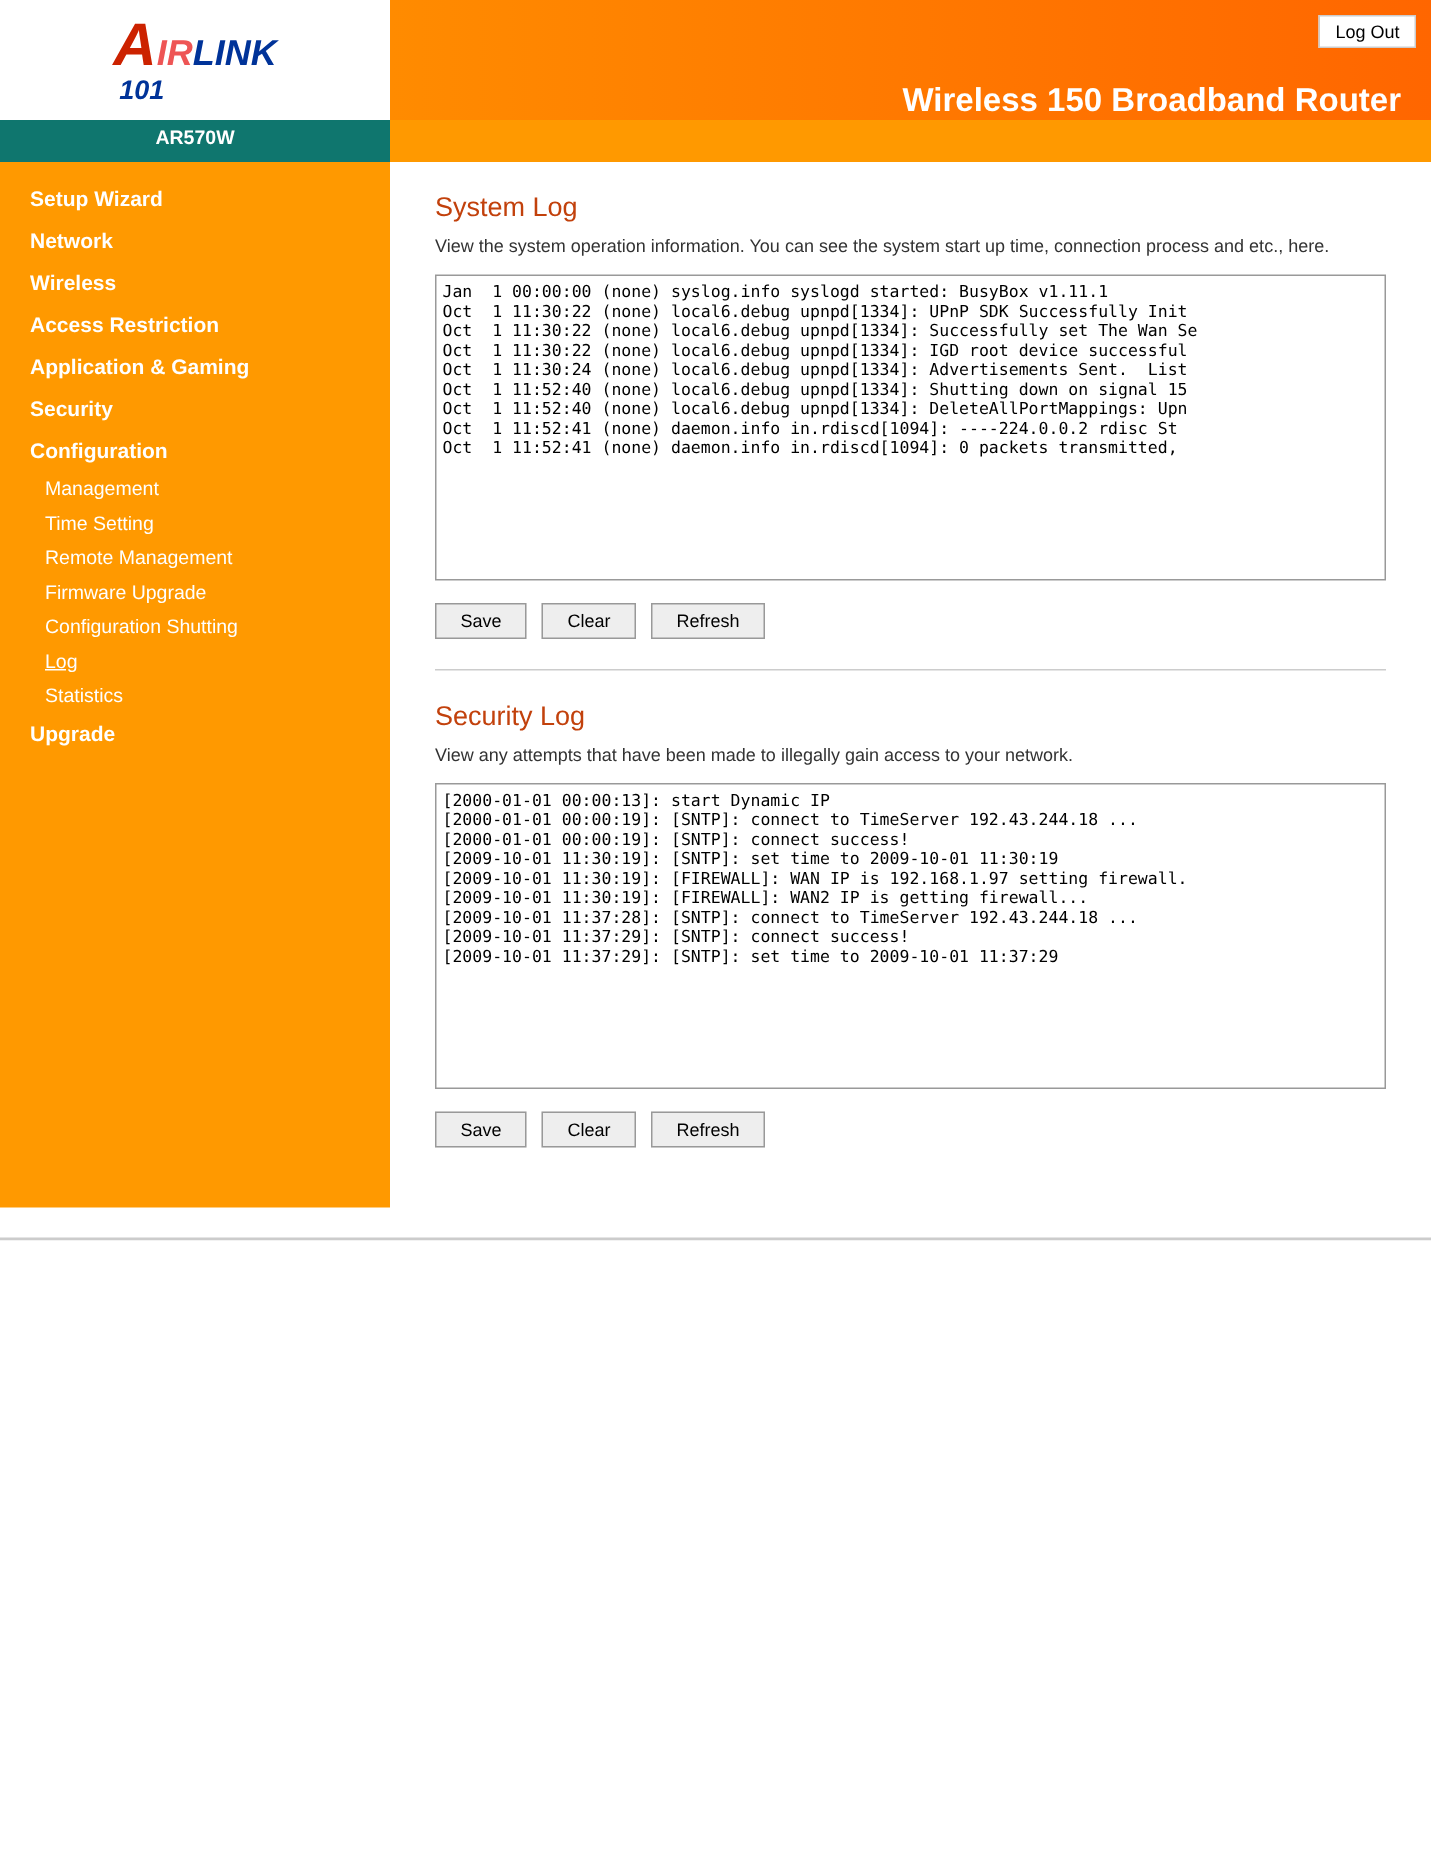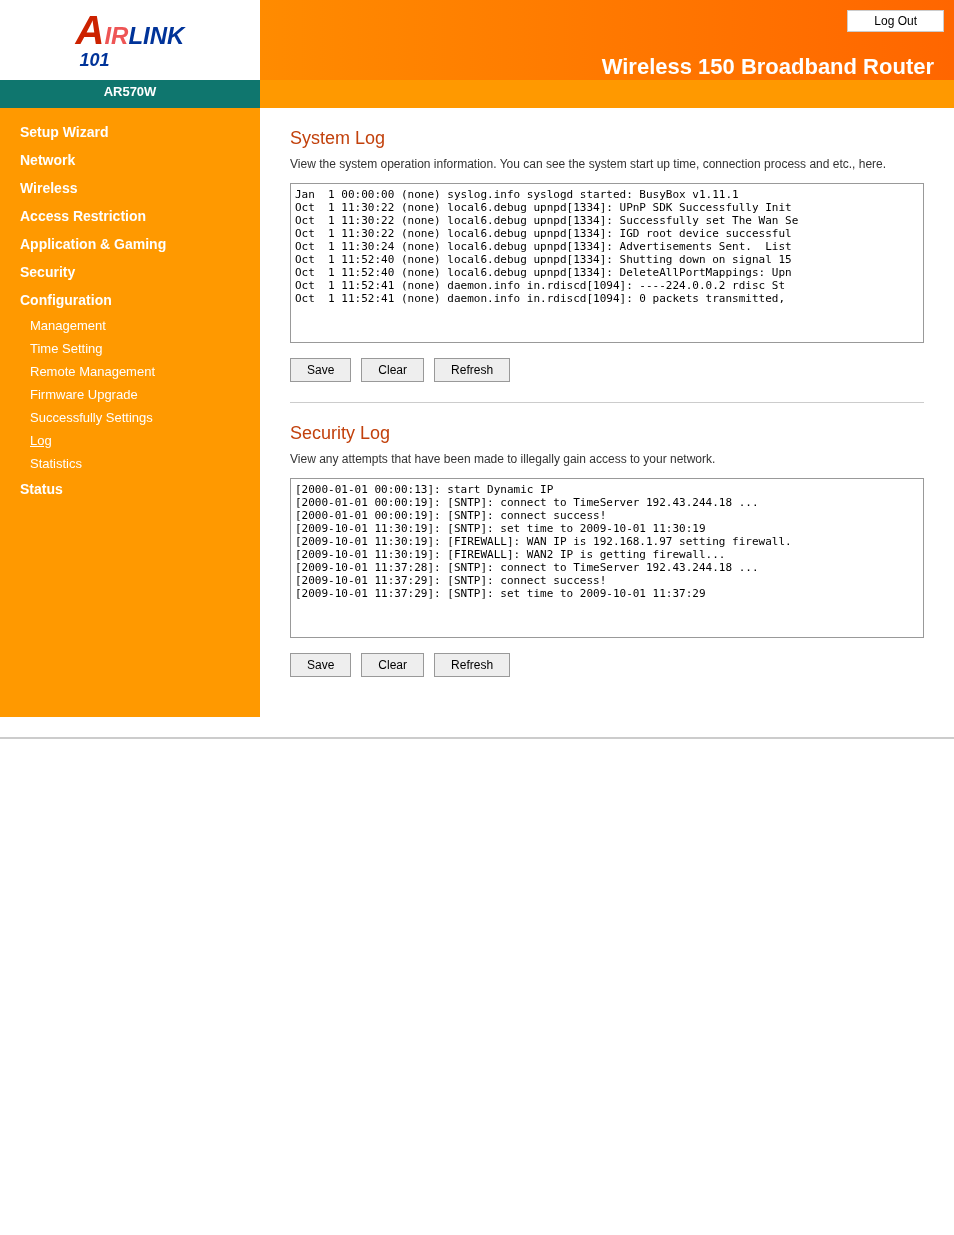--- a/index.html
+++ b/index.html
@@ -30,21 +30,21 @@
       flex: 1;
       text-align: right;
       padding-right: 20px;
     }
     .logout-btn {
       position: absolute;
       top: 10px;
       right: 10px;
       background: #fff;
       border: 1px solid #ccc;
-      padding: 3px 26px;
+      padding: 3px 10px;
       font-size: 12px;
       cursor: pointer;
     }
 
     
     .model-bar {
       background: #0f766e;
       width: 260px;
       text-align: center;
       padding: 4px 0;
@@ -98,21 +98,21 @@
     }
 
     .section-desc {
       color: #333;
       font-size: 12px;
       margin-bottom: 12px;
     }
 
     .log-box {
       width: 100%;
-      height: 160px;
+      height: 204px;
       border: 1px solid #999;
       background: #fff;
       font-family: monospace;
       font-size: 11px;
       overflow: auto;
       resize: none;
       padding: 4px;
       color: #000;
       margin-bottom: 12px;
     }
@@ -173,24 +173,24 @@
     <div class="sidebar-item">Network</div>
     <div class="sidebar-item">Wireless</div>
     <div class="sidebar-item">Access Restriction</div>
     <div class="sidebar-item">Application &amp; Gaming</div>
     <div class="sidebar-item">Security</div>
     <div class="sidebar-item">Configuration</div>
     <div class="sidebar-sub">Management</div>
     <div class="sidebar-sub">Time Setting</div>
     <div class="sidebar-sub">Remote Management</div>
     <div class="sidebar-sub">Firmware Upgrade</div>
-    <div class="sidebar-sub">Successfully Settings</div>
+    <div class="sidebar-sub">Configuration Shutting</div>
     <div class="sidebar-sub active" style="text-decoration:underline;">Log</div>
     <div class="sidebar-sub">Statistics</div>
-    <div class="sidebar-item">Status</div>
+    <div class="sidebar-item">Upgrade</div>
   </div>
 
   <div class="content">
 
     <div>
       <div class="section-title">System Log</div>
       <div class="section-desc">View the system operation information. You can see the system start up time, connection process and etc., here.</div>
       <textarea class="log-box" readonly="" style="">Jan  1 00:00:00 (none) syslog.info syslogd started: BusyBox v1.11.1
 Oct  1 11:30:22 (none) local6.debug upnpd[1334]: UPnP SDK Successfully Init
 Oct  1 11:30:22 (none) local6.debug upnpd[1334]: Successfully set The Wan Se

